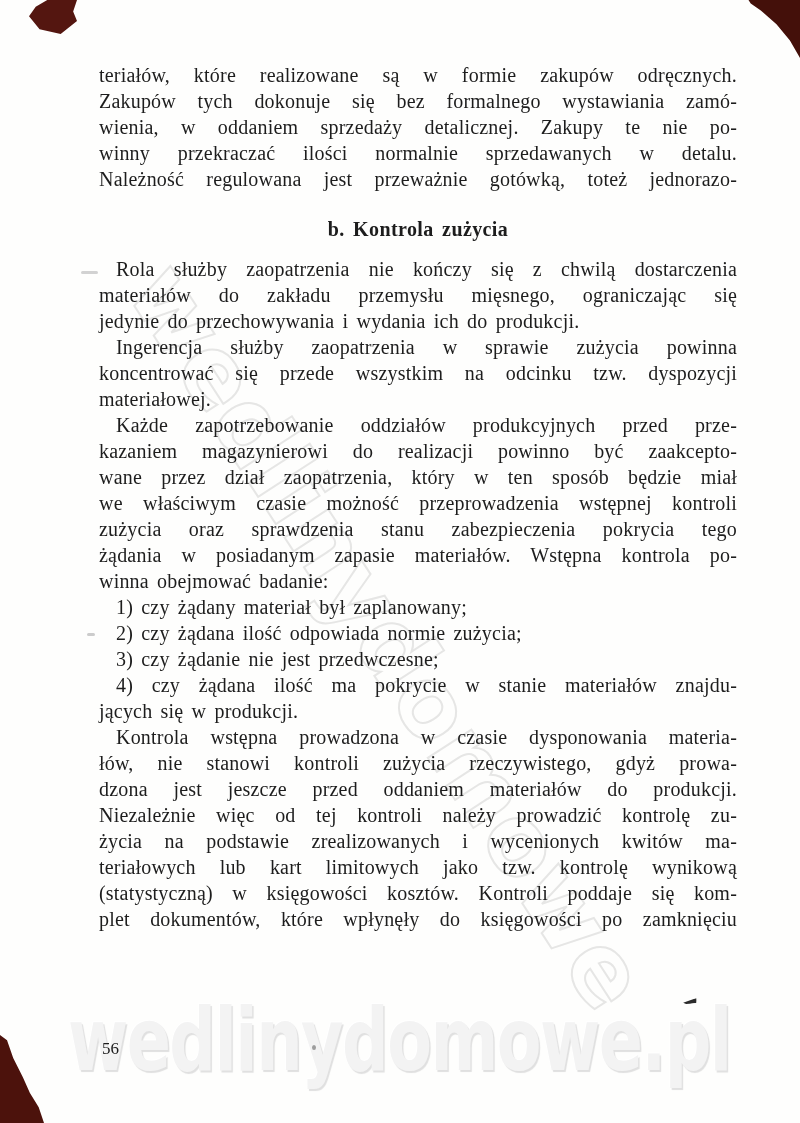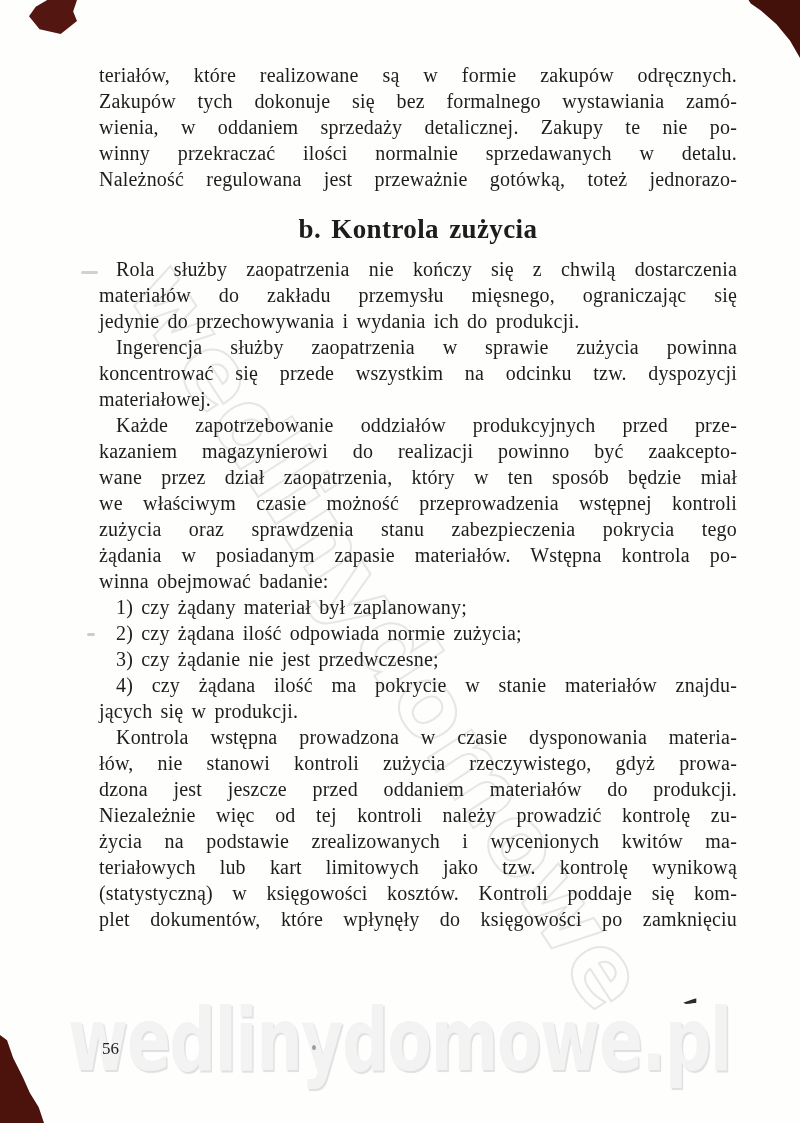--- a/index.html
+++ b/index.html
@@ -11,21 +11,21 @@
   
   .column{position:absolute;left:99px;top:62px;width:638px;z-index:3;}
   .ln{
     font-size:20px;line-height:26px;letter-spacing:0.2px;word-spacing:3px;
     text-align:justify;text-align-last:justify;
   }
   .ln.l{text-align-last:left;}
   .ln.f{text-indent:17px;}
   .ln.h{
     font-weight:bold;text-align:right;text-align-last:center;
-    margin:24px 0 14px 0;font-size:27px;letter-spacing:0.4px;
+    margin:24px 0 14px 0;font-size:20px;letter-spacing:0.4px;
   }
   
   .pagenum{position:absolute;left:102px;top:998px;font-size:17px;z-index:4;margin-top:41px;}
   
   .wm-bottom{
     position:absolute;left:68px;top:996px;z-index:1;white-space:nowrap;
     font-family:"DejaVu Sans", sans-serif;font-weight:bold;
     font-size:88px;letter-spacing:-2px;line-height:1;
     color:#f3f3f3;
     text-shadow:2px 2px 1px #e0e0e0, -1px -1px 0 #ffffff;

